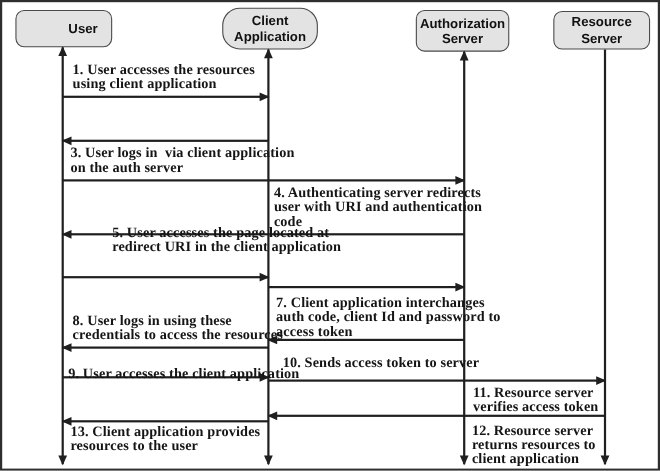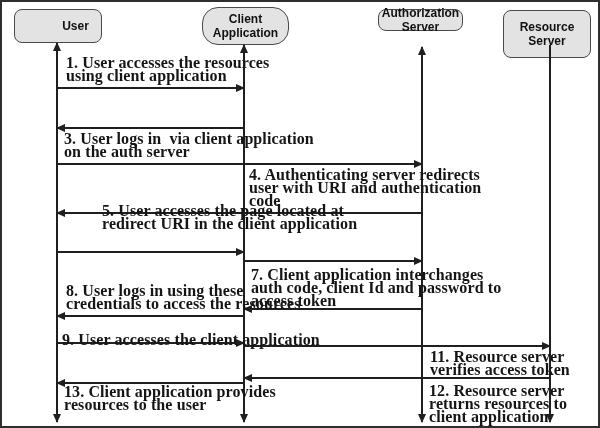--- a/index.html
+++ b/index.html
@@ -31,41 +31,41 @@
     content:""; position:absolute; right:-1px; top:-3px; width:0; height:0;
     border-top:4px solid transparent; border-bottom:4px solid transparent;
     border-left:9px solid #1f1f1f;
   }
   .arrow.left::before {
     content:""; position:absolute; left:-1px; top:-3px; width:0; height:0;
     border-top:4px solid transparent; border-bottom:4px solid transparent;
     border-right:9px solid #1f1f1f;
   }
   .msg {
-    position:absolute; font-weight:bold; font-size:16px; line-height:13px;
+    position:absolute; font-weight:bold; font-size:13px; line-height:13px;
     color:#151515; white-space:pre; letter-spacing:0.1px;
   }
 </style>
 </head>
 <body>
 
 <div class="canvas">
 
   <div class="actor-box" style="left:12px;  top:7px; width:88px; height:34px;padding-left:35px;">
     <span>User</span>
   </div>
   <div class="actor-box" style="left:200px; top:5px; width:87px; height:38px;border-radius:16px;">
     <span>Client
 Application</span>
   </div>
-  <div class="actor-box" style="left:376px; top:7px; width:85px; height:22px;">
+  <div class="actor-box" style="left:376px; top:7px; width:85px; height:38px;">
     <span>Authorization
 Server</span>
   </div>
-  <div class="actor-box" style="left:501px; top:8px; width:88px; height:48px;">
+  <div class="actor-box" style="left:501px; top:8px; width:88px; height:35px;">
     <span>Resource
 Server</span>
   </div>
 
   <div class="lifeline" style="left:54px;  top:41px; height:379px;">
     <span class="up"></span>
     <span class="down"></span>
   </div>
   <div class="lifeline" style="left:241px; top:43px; height:377px;">
     <span class="up"></span>
@@ -100,20 +100,21 @@
 user with URI and authentication
 code</div>
   <div class="msg" style="left:62px;  top:202px;margin-left:38px;">5. User accesses the page located at
 redirect URI in the client application</div>
   <div class="msg" style="left:249px; top:266px;">7. Client application interchanges
 auth code, client Id and password to
 access token</div>
   <div class="msg" style="left:64px;  top:282px;">8. User logs in using these
 credentials to access the resources</div>
   <div class="msg" style="left:60px;  top:331px;text-align:center;">9. User accesses the client application</div>
+  <div class="msg" style="left:255px; top:321px;">10. Sends access token to server</div>
   <div class="msg" style="left:428px; top:348px;">11. Resource server
 verifies access token</div>
   <div class="msg" style="left:427px; top:382px;">12. Resource server
 returns resources to
 client application</div>
   <div class="msg" style="left:62px;  top:383px;">13. Client application provides
 resources to the user</div>
 
 </div>
 

